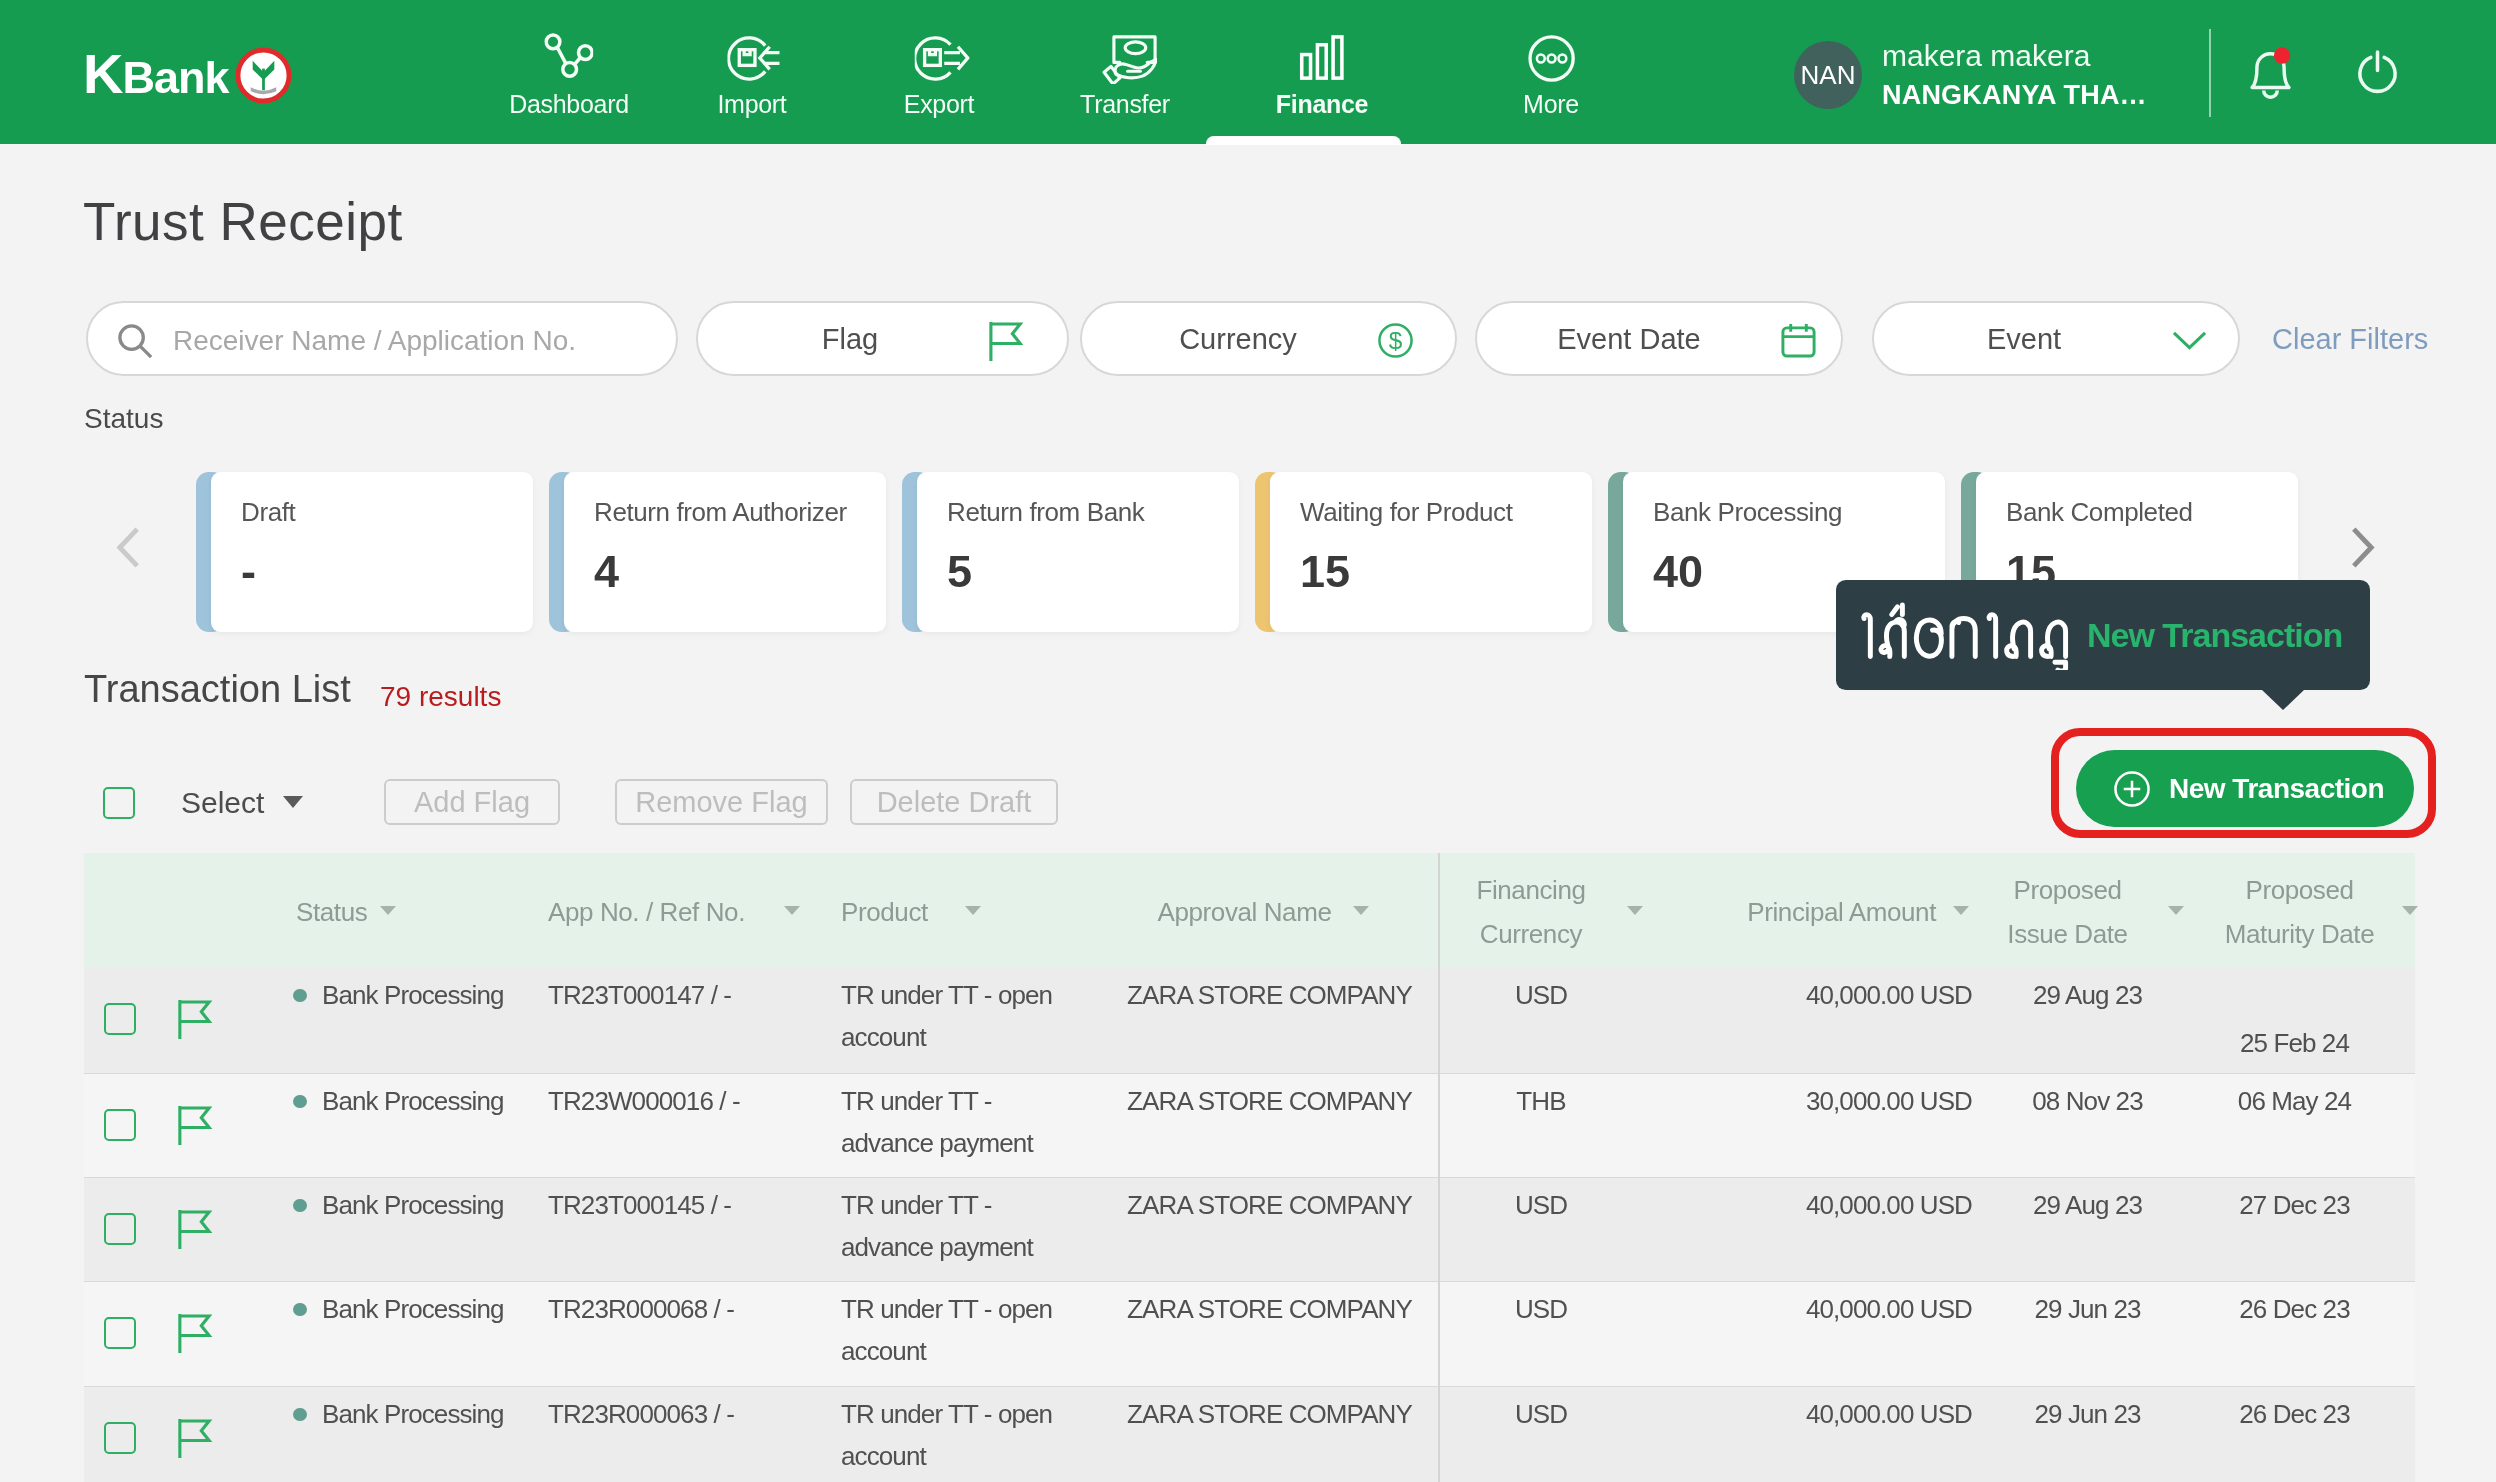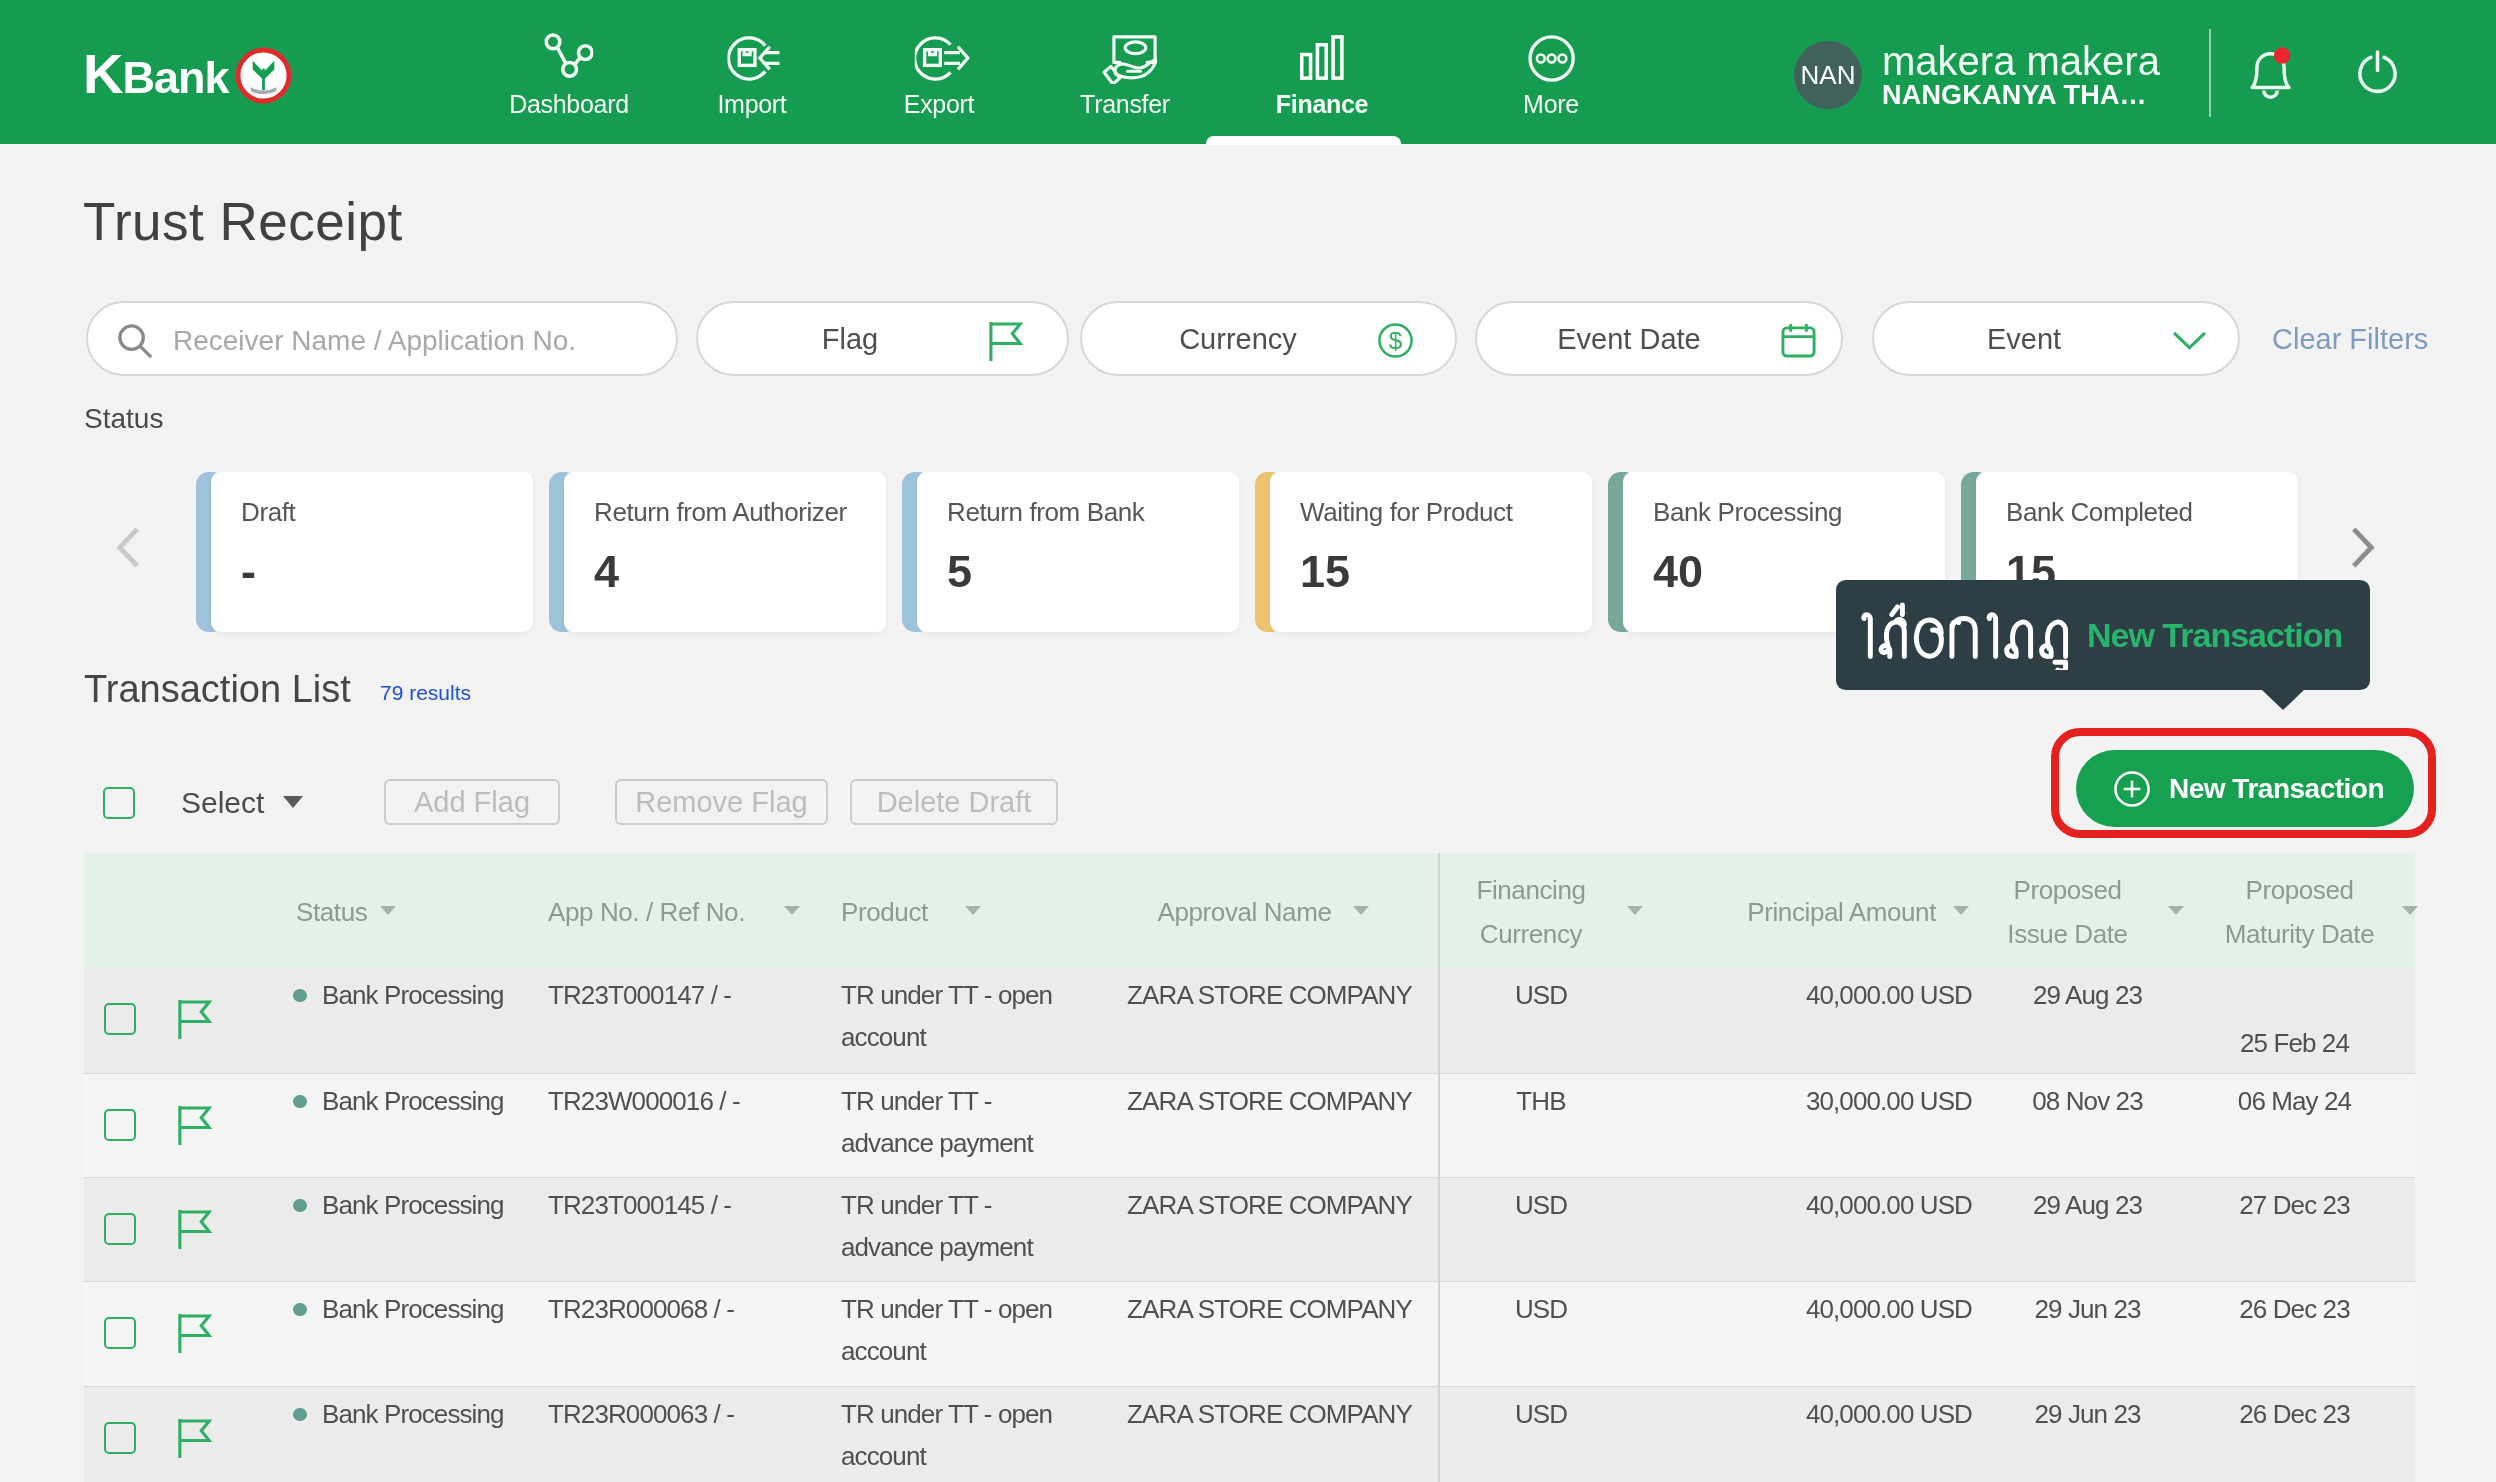--- a/index.html
+++ b/index.html
@@ -109,21 +109,21 @@
     <div class="ic"><svg width="51" height="51" viewBox="0 0 52 52" fill="none" stroke="#f3fdf6">
       <circle cx="26" cy="26" r="22" stroke-width="3.4"></circle>
       <circle cx="15" cy="26" r="4" stroke-width="2.6"></circle>
       <circle cx="26" cy="26" r="4" stroke-width="2.6"></circle>
       <circle cx="37" cy="26" r="4" stroke-width="2.6"></circle>
     </svg></div>
     <div class="lb">More</div>
   </div>
 
   <div class="abs" style="left:1794px; top:41px; width:68px; height:68px; border-radius:50%; background:#40615c; color:#fff; font-size:26px; text-align:center; line-height:68px;">NAN</div>
-  <div class="abs" style="left:1882px; top:39px; color:#f0fbf4; font-size:40px;">makera makera</div>
+  <div class="abs" style="left:1882px; top:39px; color:#f0fbf4; font-size:30px;">makera makera</div>
   <div class="abs" style="left:1882px; top:80px; color:#ffffff; font-size:27px; font-weight:bold; letter-spacing:0.2px;">NANGKANYA THA…</div>
   <div class="abs" style="left:2209px; top:29px; width:2px; height:88px; background:rgba(255,255,255,0.55);"></div>
   <div class="abs" style="left:2242px; top:43px;">
     <svg width="57" height="60" viewBox="0 0 58 62" fill="none">
       <path d="M10 46 C15 41 15 30 15 25 A14 14 0 0 1 43 25 C43 30 43 41 48 46 Z" stroke="#eafaf0" stroke-width="3.6" stroke-linejoin="round"></path>
       <path d="M22 49 A7 7 0 0 0 36 49" stroke="#eafaf0" stroke-width="3.6"></path>
       <circle cx="41" cy="13" r="8.5" fill="#ee2330"></circle>
     </svg>
   </div>
   <div class="abs" style="left:2354px; top:49px;">
@@ -225,21 +225,21 @@
     <path d="M80 22 C74 16 63 18 60 28 C56 40 60 52 68 55 C76 58 83 52 84 42 C85 33 81 28 75 29 M80 22 C83 25 84 28 84 33"></path>
     <path d="M95 56 V28 C95 21 101 17 107 17 C115 17 119 22 119 29 V56 M95 26 C95 20 100 19 102 21"></path>
     <path d="M140 18 C140 11 132 12 133.5 17 M140 18 V56"></path>
     <path d="M158 56 C151 56 149 48 154 45.5 C159 43 162 47 161 56 M159 48 C156 37 157 26 164 22 C171 18 176 24 176 30 V56"></path>
     <path d="M194 56 C187 56 185 48 190 45.5 C195 43 198 47 197 56 M195 48 C192 37 193 26 200 22 C207 18 212 24 212 30 V56"></path>
     <path d="M201 62 H212 V68 C212 71 207 72 204 70"></path>
   </svg>
   <div class="abs" style="left:2087px; top:616px; font-size:34px; font-weight:bold; letter-spacing:-1px; color:#28b46c; white-space:nowrap;">New Transaction</div>
 
   <div class="abs" style="left:84px; top:668px; font-size:38px; color:#464646;">Transaction List</div>
-  <div class="abs" style="left:380px; top:681px; font-size:21px; color:#1d4ed8;">79 results</div>
+  <div class="abs" style="left:380px; top:681px; font-size:28px; color:#b91c1c;">79 results</div>
 
   <div class="cb" style="left:103px; top:787px;"></div>
   <div class="abs" style="left:181px; top:786px; font-size:30px; color:#4c4c4c;">Select</div>
   <div class="abs" style="left:283px; top:796px; width:0; height:0; border-left:10.7px solid transparent; border-right:10.7px solid transparent; border-top:12.7px solid #5a5a5a;"></div>
   <div class="gbtn" style="left:384px; width:176px;">Add Flag</div>
   <div class="gbtn" style="left:615px; width:213px;">Remove Flag</div>
   <div class="gbtn" style="left:850px; width:208px;">Delete Draft</div>
 
   <div class="abs" style="left:2051px; top:728px; width:385px; height:110px; border:8.8px solid #e4211e; border-radius:29px;"></div>
   <div class="abs" style="left:2076px; top:750px; width:338px; height:77px; background:#17a050; border-radius:39px;"></div>

